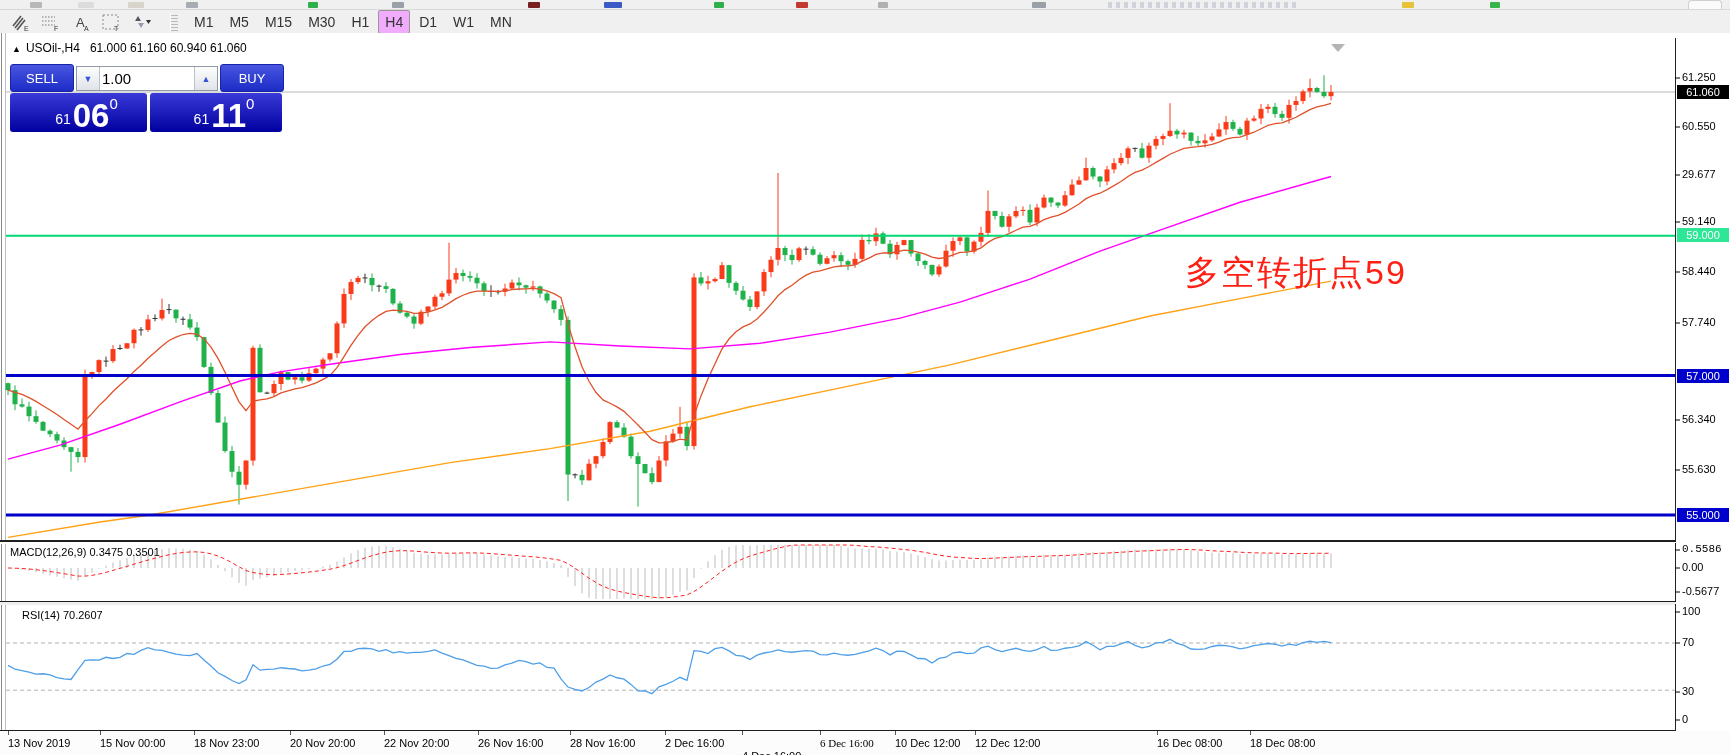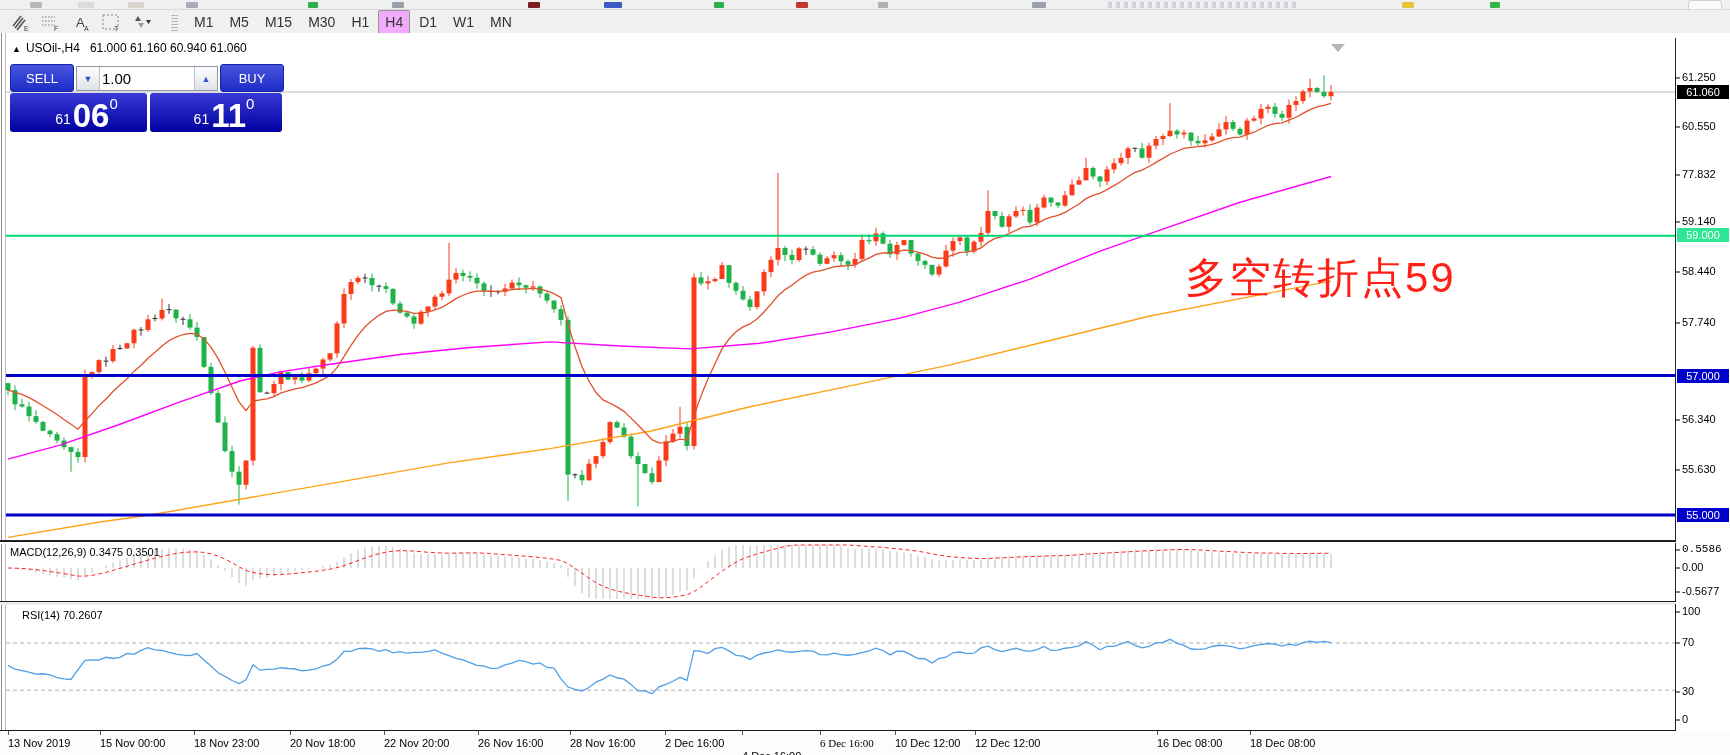--- a/index.html
+++ b/index.html
@@ -44,21 +44,21 @@
   .spin-btn{width:22px;height:100%;background:linear-gradient(#fdfdfd,#dfe3e8);border-right:1px solid #b9c2cb;display:flex;align-items:center;justify-content:center;font-size:9px;color:#3355dd;}
   #spin-up{border-right:none;border-left:1px solid #b9c2cb;}
   #vol-input{flex:1;border:none;outline:none;font-size:15px;font-family:"Liberation Sans",sans-serif;text-align:left;padding-right:8px;color:#000;min-width:0;}
   .bigbox{position:absolute;top:93px;height:39px;background:linear-gradient(#3a3ad8,#0000a0);border-radius:3px;color:#fff;display:flex;align-items:flex-end;justify-content:center;padding-bottom:1px;box-sizing:border-box;}
   #bigL{left:10px;width:137px;}
   #bigR{left:150px;width:132px;}
   .bp-small{font-size:14px;margin:0 2px 4px 16px;}
   .bp-big{font-size:33px;font-weight:bold;line-height:0.95;}
   .bp-sup{font-size:15px;align-self:flex-start;margin-top:2px;}
   
-  #annotation{position:absolute;left:1185px;top:250px;font-size:42px;letter-spacing:2px;white-space:nowrap;}
+  #annotation{position:absolute;left:1185px;top:250px;font-size:34px;letter-spacing:2px;white-space:nowrap;}
   
   #shift-tri{position:absolute;left:1331px;top:44px;width:0;height:0;border-left:7px solid transparent;border-right:7px solid transparent;border-top:8px solid #b4b4b4;}
   
   .axlabel{position:absolute;left:1682px;font-size:11px;color:#000;white-space:nowrap;}
   .badge{position:absolute;left:1677px;width:52px;height:14px;font-size:11px;color:#fff;text-align:center;line-height:14px;}
   .indlabel{position:absolute;left:10px;font-size:11px;color:#000;}
   #macd-label{top:546px;}
   #rsi-label{top:609px;margin-left:12px;}
   
   #time-axis{position:absolute;left:0;top:731px;width:1730px;height:24px;background:#fcfcfc;}
@@ -784,21 +784,21 @@
 
   <div id="annotation" style="color: rgb(255, 32, 21);">多空转折点59</div>
   <div id="shift-tri"></div>
 
   <div id="macd-label" class="indlabel">MACD(12,26,9) 0.3475 0.3501</div>
   <div id="rsi-label" class="indlabel">RSI(14) 70.2607</div>
 
   <div id="price-axis-labels">
       <div class="axlabel" style="top: 71px;">61.250</div>
       <div class="axlabel" style="top: 120px;">60.550</div>
-      <div class="axlabel" style="top: 168px;">77.832</div>
+      <div class="axlabel" style="top: 168px;">29.677</div>
       <div class="axlabel" style="top: 215px;">59.140</div>
       <div class="axlabel" style="top: 265px;">58.440</div>
       <div class="axlabel" style="top: 316px;">57.740</div>
       <div class="axlabel" style="top: 413px;">56.340</div>
       <div class="axlabel" style="top: 463px;">55.630</div>
       <div class="axlabel" style="top: 543px; font-family: Liberation Mono, monospace;">0.5586</div>
       <div class="axlabel" style="top: 561px;">0.00</div>
       <div class="axlabel" style="top: 585px;">-0.5677</div>
       <div class="axlabel" style="top: 605px;">100</div>
       <div class="axlabel" style="top: 636px;">70</div>
@@ -810,21 +810,21 @@
       <div class="badge" style="top: 508px; background: rgb(0, 0, 205);">55.000</div>
     </div>
   <div id="time-axis">
       <div class="ttick" style="left: 8px;"></div>
       <div class="tlabel" style="left: 8px;">13 Nov 2019</div>
       <div class="ttick" style="left: 100px;"></div>
       <div class="tlabel" style="left: 100px;">15 Nov 00:00</div>
       <div class="ttick" style="left: 194px;"></div>
       <div class="tlabel" style="left: 194px;">18 Nov 23:00</div>
       <div class="ttick" style="left: 290px;"></div>
-      <div class="tlabel" style="left: 290px;">20 Nov 18:00</div>
+      <div class="tlabel" style="left: 290px;">20 Nov 20:00</div>
       <div class="ttick" style="left: 384px;"></div>
       <div class="tlabel" style="left: 384px;">22 Nov 20:00</div>
       <div class="ttick" style="left: 478px;"></div>
       <div class="tlabel" style="left: 478px;">26 Nov 16:00</div>
       <div class="ttick" style="left: 570px;"></div>
       <div class="tlabel" style="left: 570px;">28 Nov 16:00</div>
       <div class="ttick" style="left: 665px;"></div>
       <div class="tlabel" style="left: 665px;">2 Dec 16:00</div>
       <div class="ttick" style="left: 742px;"></div>
       <div class="tlabel" style="left: 742px; margin-top: 13px;">4 Dec 16:00</div>

